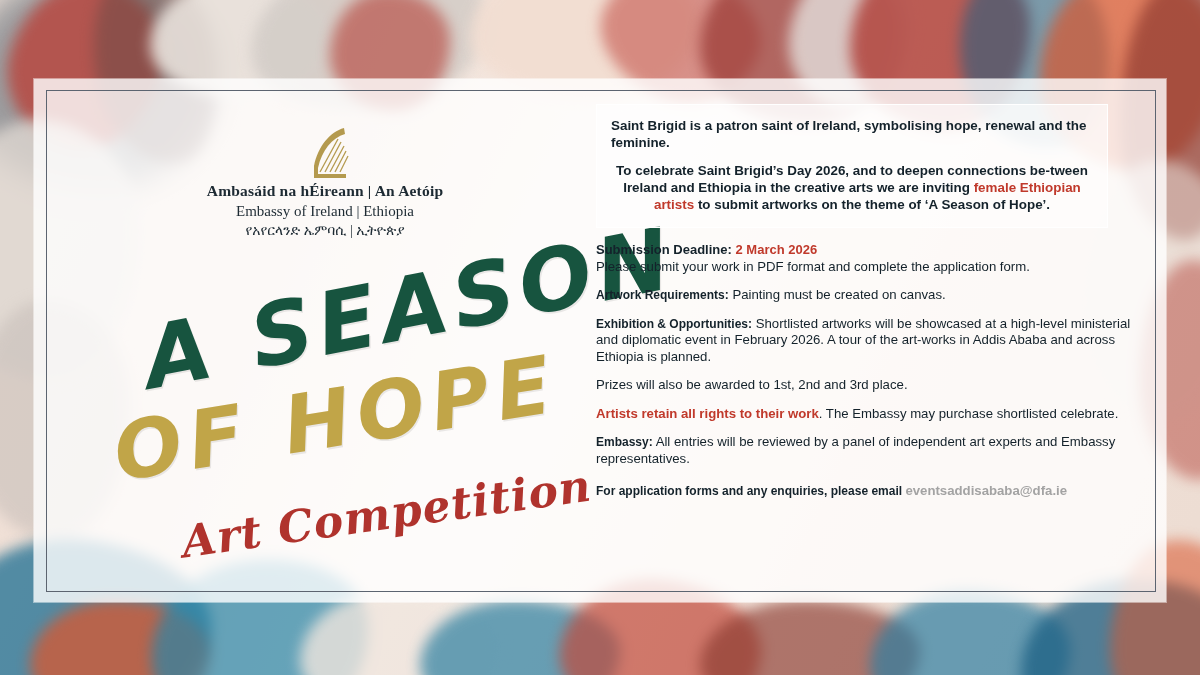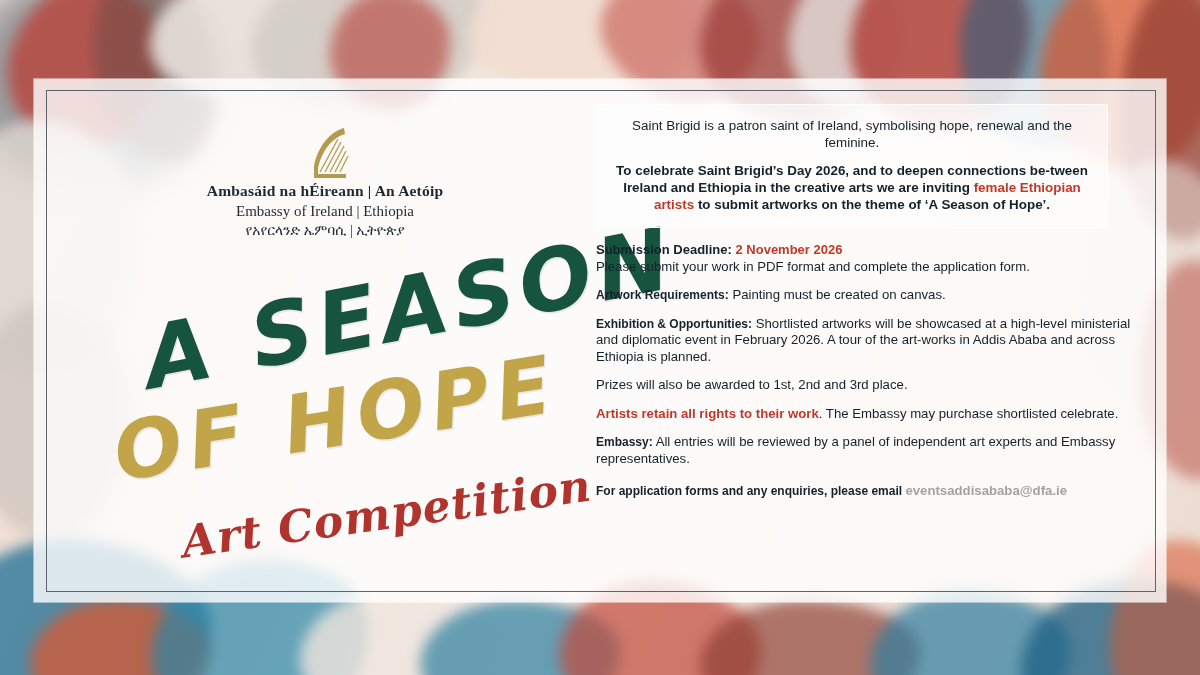--- a/index.html
+++ b/index.html
@@ -146,22 +146,21 @@
     background: rgba(255,255,255,0.55);
     padding: 12px 14px 14px 14px;
     width: 512px;
     box-sizing: border-box;
   }
   #intro-box p {
     margin: 0;
     font-size: 13.4px;
     line-height: 17px;
     color: #14222b;
-    font-weight: normal;
-    text-align: center;
+    font-weight: bold;
   }
   #intro-box p.p2 {
     margin-top: 11px;
     text-align: center;
     font-weight: bold;
   }
   .red { color: #c0392b; }
   .body-block {
     margin-top: 14px;
     width: 540px;
@@ -266,21 +265,21 @@
 
     <div id="intro-box">
       <p class="p1">Saint Brigid is a patron saint of Ireland, symbolising hope, renewal and the feminine.</p>
       <p class="p2"><span>To celebrate Saint Brigid’s Day 2026, and to deepen connections be-tween Ireland and Ethiopia in the creative arts we are inviting </span><span class="red">female Ethiopian artists</span><span> to submit artworks on the theme of ‘A Season of Hope’.</span></p>
     </div>
 
     <div class="body-block">
 
       <p class="tight">
         <span class="lead deadline-line">Submission Deadline:</span>
-        <span class="deadline-date deadline-line">2 November 2026</span>
+        <span class="deadline-date deadline-line">2 March 2026</span>
         <br>
         <span>Please submit your work in PDF format and complete the application form.</span>
       </p>
 
       <p>
         <span class="lead">Artwork Requirements:</span>
         <span>Painting must be created on canvas.</span>
       </p>
 
       <p>

